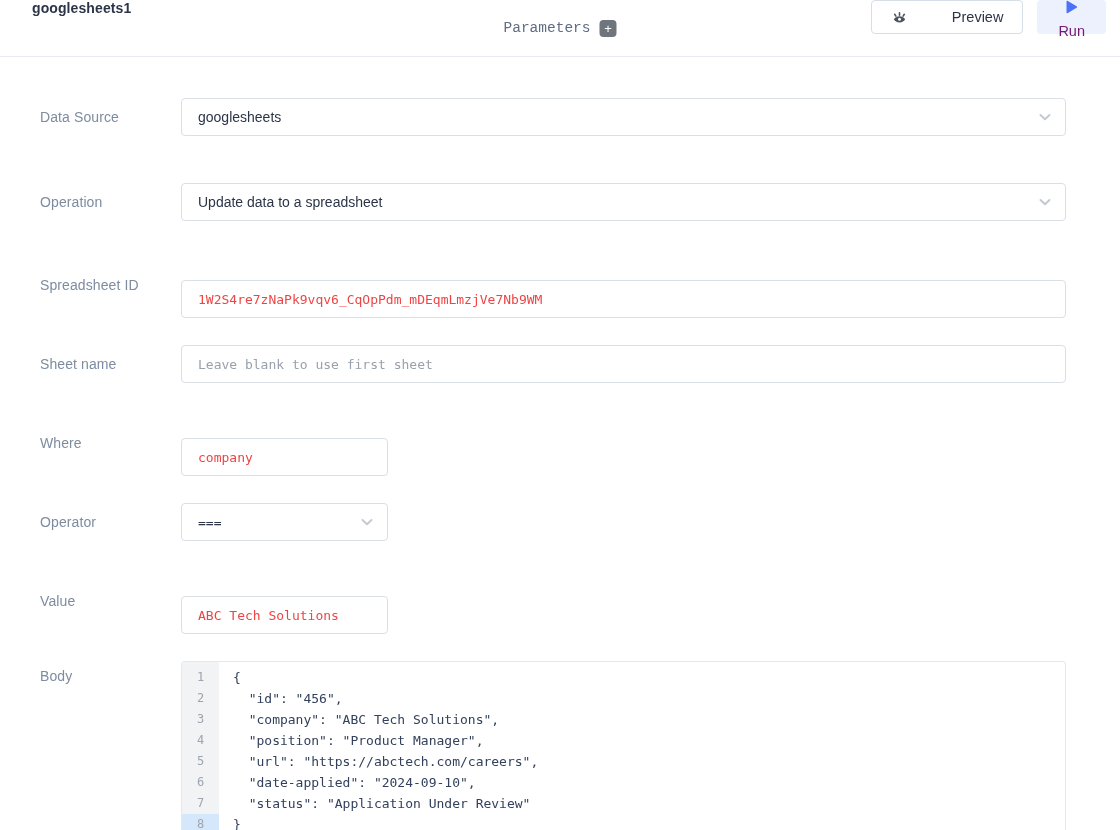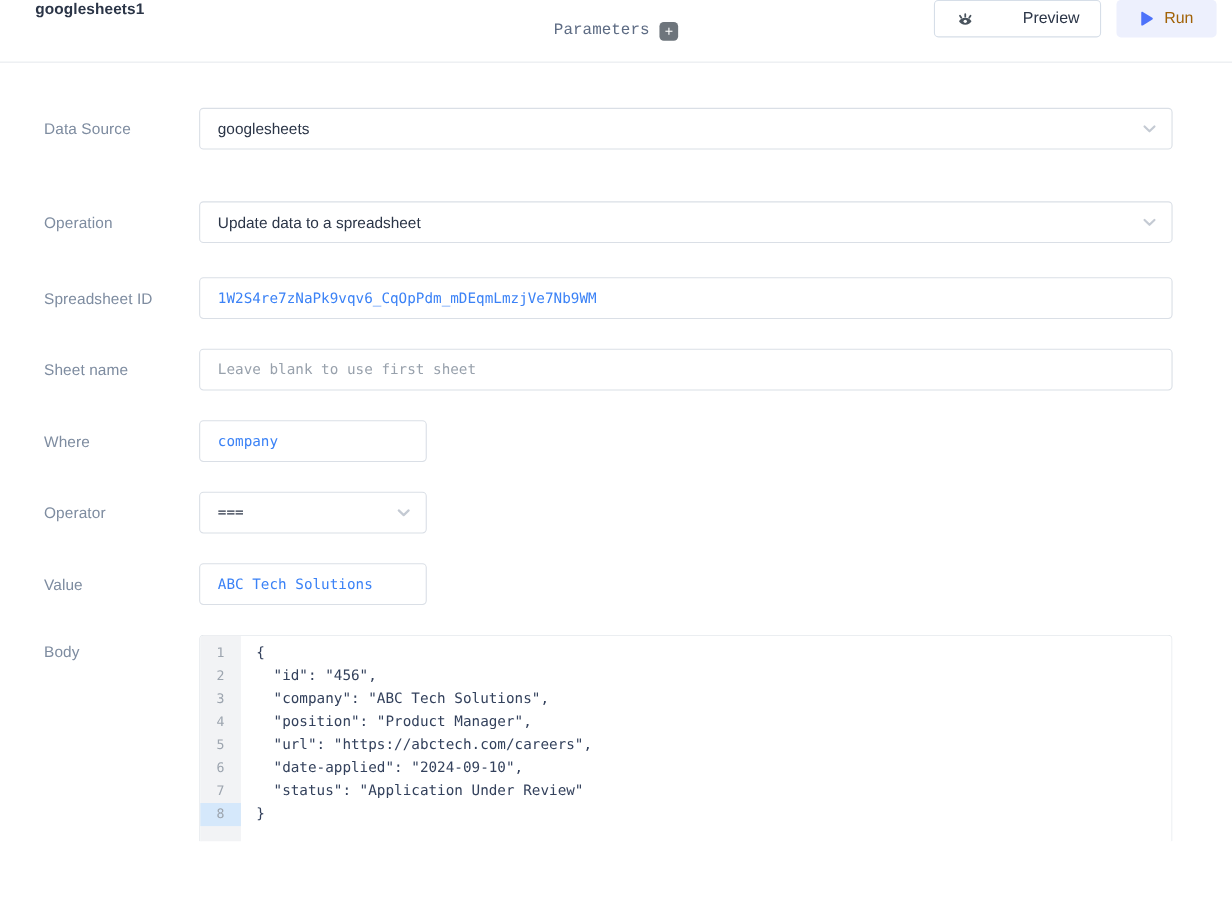--- a/index.html
+++ b/index.html
@@ -13,39 +13,39 @@
   .params-group { position:absolute; left:50%; top:0; height:56px; transform:translateX(-50%);
                   display:flex; align-items:center; gap:9px; }
   .params-label { font-size:14.5px; color:#5E6C84;font-family:Liberation Mono, monospace; }
   .plus-badge { width:17px; height:17px; background:#6E757C; border-radius:4px; color:#fff;
                 display:flex; align-items:center; justify-content:center;
                 font-size:13px; line-height:1; cursor:pointer; }
   .header-actions { margin-left:auto; display:flex; align-items:center; gap:14px; }
   .btn { height:34px; display:flex; align-items:center; gap:9px; border-radius:4px;
          font-size:14.5px; cursor:pointer; }
   .btn-preview { background:#fff; border:1px solid #D6DEE8; color:#2B3547; padding:0 19px;gap:44px; }
-  .btn-run { background:#EDF0FD; border:none; color:#a16207; padding:0 21px; }
+  .btn-run { background:#EDF0FD; border:none; color:#701a75; padding:0 21px;flex-direction:column; }
 
   
   .content { padding:41px 54px 0 40px; }
   .row { display:flex; align-items:center; }
   .row.top-align { align-items:flex-start; }
   .mb-lg { margin-bottom:47px; } .mb-md { margin-bottom:31px; } .mb-sm { margin-bottom:27px; }
   .field-label { width:141px; min-width:141px; font-size:14px; color:#7E8CA0; letter-spacing:.1px; }
   .top-align .field-label { padding-top:7px; }
   .control { flex:1; position:relative; }
 
   .input, .select { width:100%; height:38px; border:1px solid #DADFE6; border-radius:4px;
                     background:#fff; padding:0 16px; font-size:14px; color:#2B3547; outline:none; }
   .select { display:flex; align-items:center; cursor:pointer; }
   .select .chev { position:absolute; right:13px; top:11px; }
   .narrow { max-width:207px;border-radius:10px; }
   .narrow .input, .narrow .select { width:207px; }
   .mono { font-family:"DejaVu Sans Mono", monospace; font-size:13px; letter-spacing:0; }
-  .code-blue { color:#3b82f6; }
+  .code-blue { color:#ef4444;margin-top:28px; }
   .code-dark { color:#2B3547; }
   input.mono::placeholder { color:#98A1AC; opacity:1; }
 
   
   .code-editor { display:flex; height:188px; border:1px solid #E4E8EC; border-bottom:none;
                  border-radius:4px 4px 0 0; background:#fff; overflow:hidden; cursor:text; }
   .gutter { width:37px; min-width:37px; background:#F2F3F5; padding-top:5px; }
   .ln { height:21px; line-height:21px; text-align:center; color:#9DA5AF;
         font-family:"DejaVu Sans Mono", monospace; font-size:12px; }
   .ln.active { background:#D5E8FB; }

